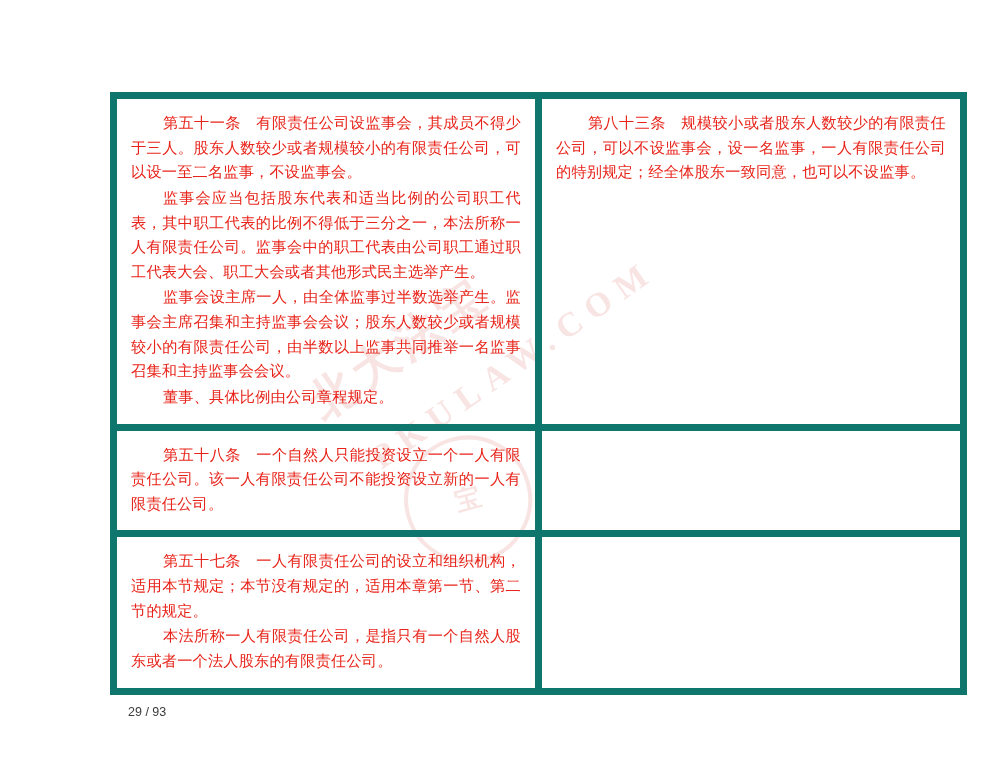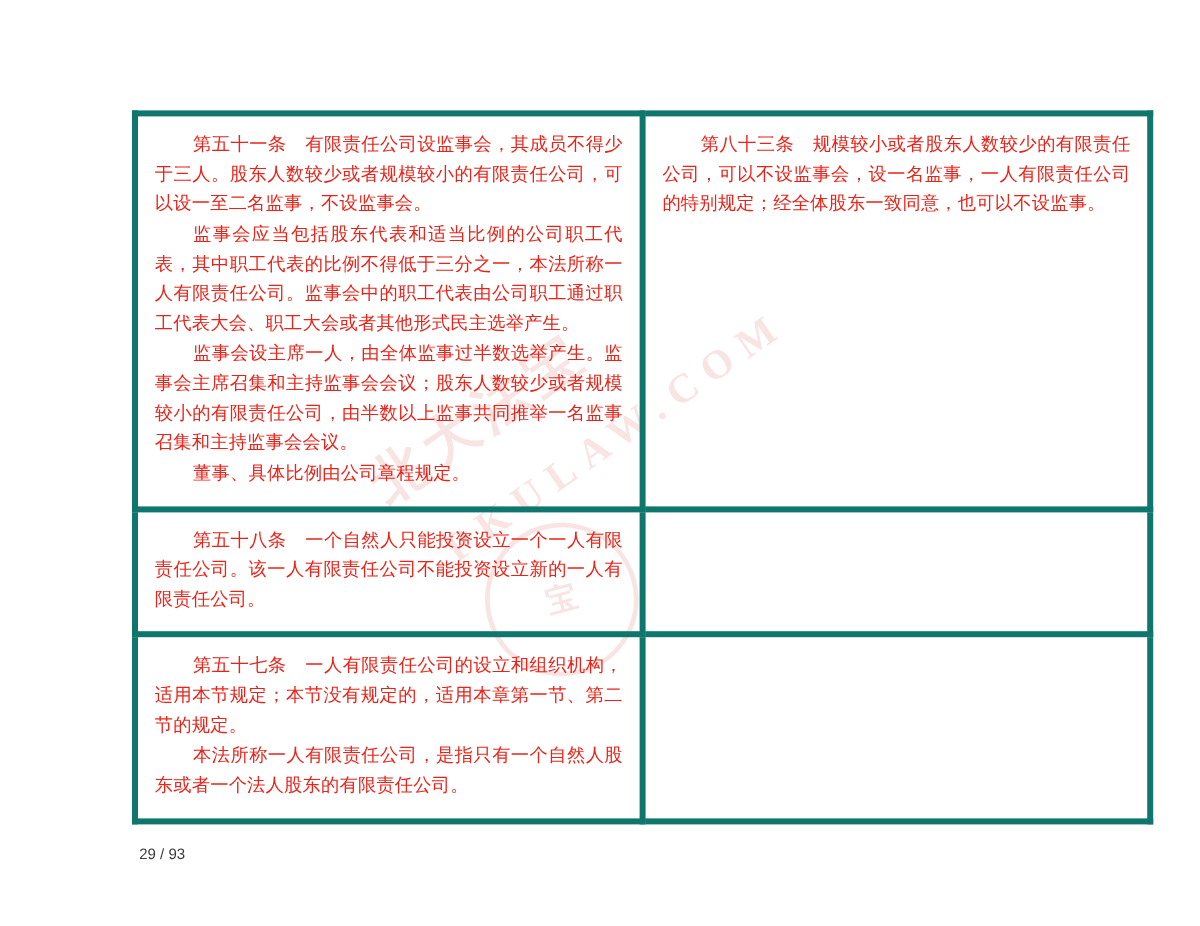--- a/index.html
+++ b/index.html
@@ -75,21 +75,21 @@
   table.doc-table {
     position: absolute;
     left: 110px;
     top: 92px;
     width: 780px;
     border-collapse: collapse;
     table-layout: fixed;
     z-index: 10;
   }
   table.doc-table td {
-    border: 5px solid #0f766e;
+    border: 7px solid #0f766e;
     vertical-align: top;
     padding: 12px 14px 14px 14px;
     color: #e8241a;
     font-size: 15.2px;
     line-height: 1.62;
   }
   td.col-left { width: 390px; }
   td.col-right { width: 390px; }
 
   p.para {
@@ -114,21 +114,21 @@
     text-indent: 0;
     text-align: center;
     margin: 0;
   }
   .right-middle {
     vertical-align: middle;
   }
 
   .page-number {
     position: absolute;
-    left: 116px;
+    left: 128px;
     top: 705px;
     font-size: 12.5px;
     color: #3a3a3a;
     font-family: "Liberation Sans", sans-serif;
     z-index: 10;
   }
 </style>
 </head>
 <body>
 

